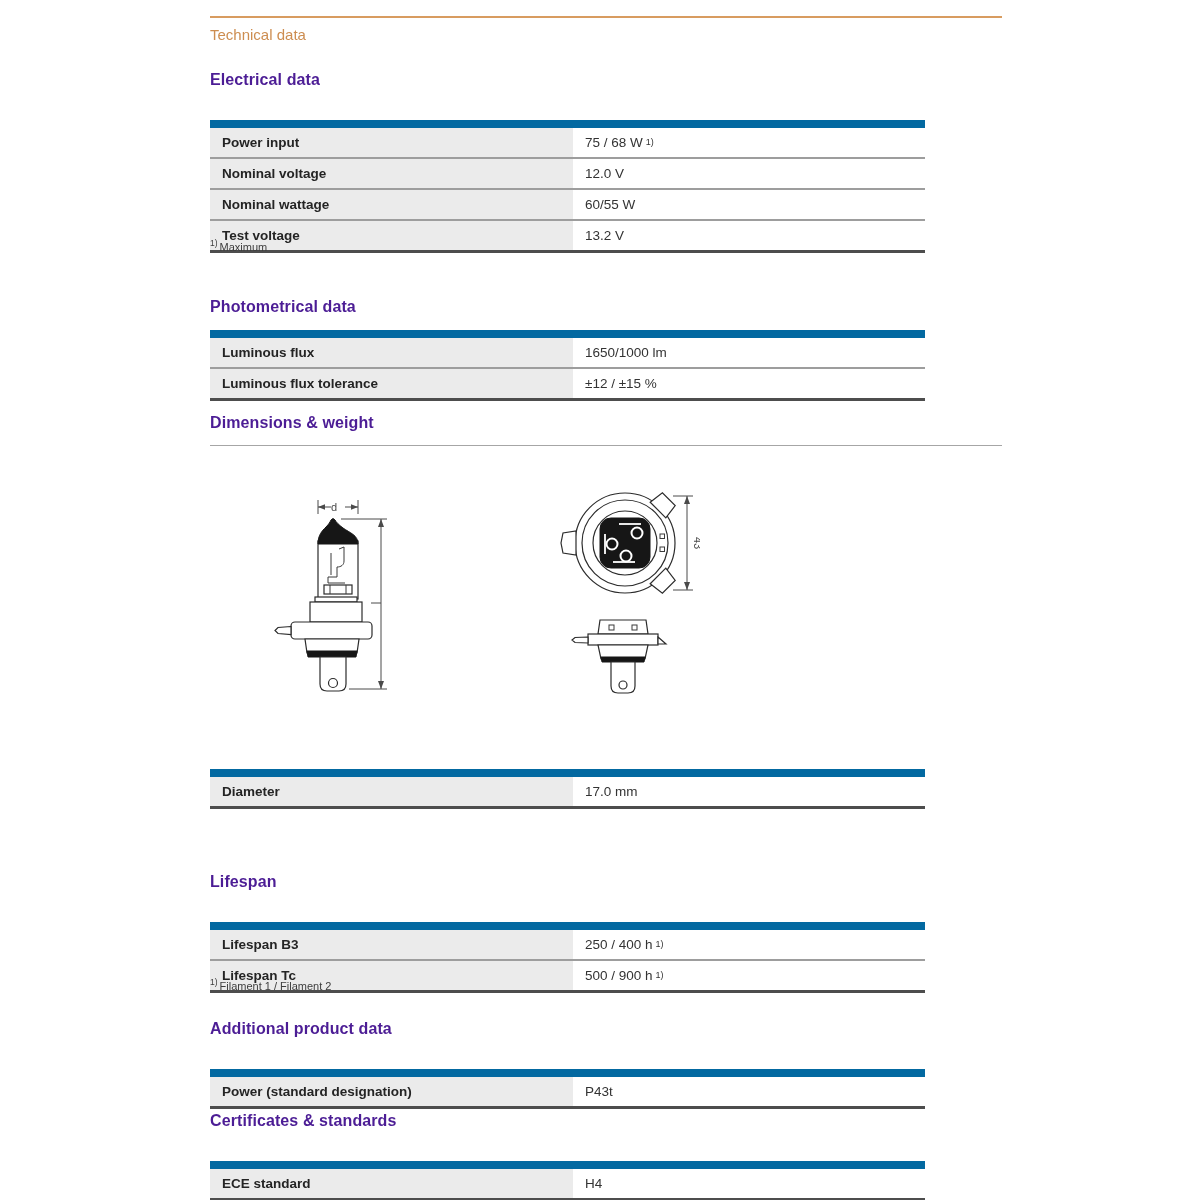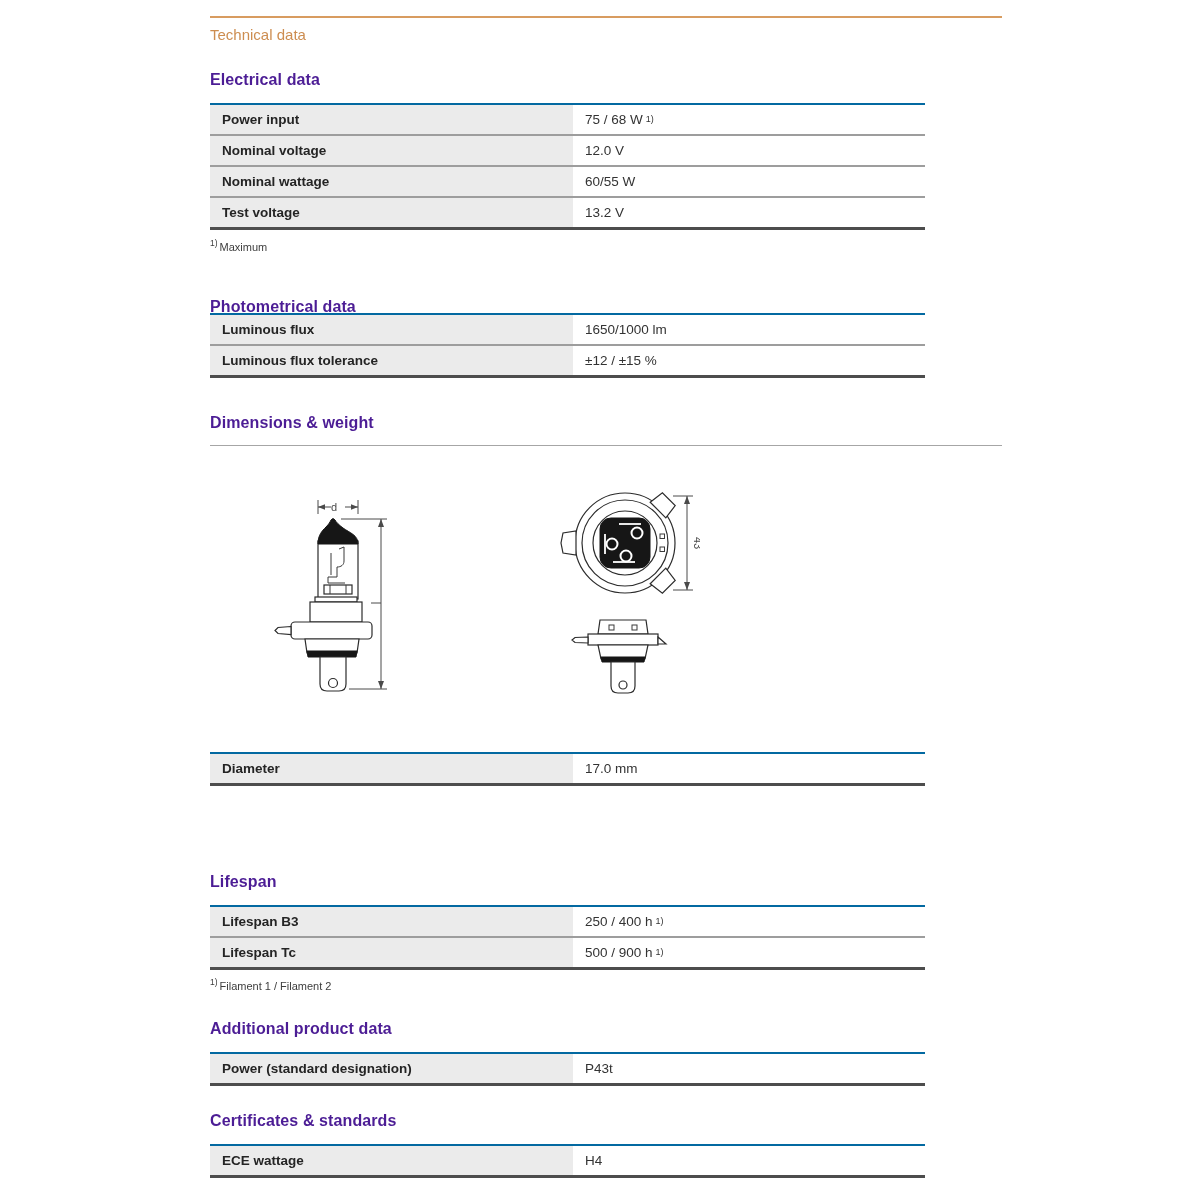--- a/index.html
+++ b/index.html
@@ -7,21 +7,21 @@
         font-family:"Liberation Sans",sans-serif;color:#2b2b2b;}
   .content{position:absolute;left:210px;top:0;width:792px;height:1200px;}
 
   .abs{position:absolute;left:0;}
 
   .top-rule{top:16px;width:792px;height:2px;background:#d89c60;}
   .tab-label{top:26px;font-size:15px;color:#cd8d50;}
 
   .sec-heading{font-size:16px;font-weight:bold;color:#4c1d95;letter-spacing:.1px;}
 
-  .tbl{width:715px;border-top:2px solid #0369a1;border-bottom:3px solid #4d4d4d;}
+  .tbl{width:715px;border-top:8px solid #0369a1;border-bottom:3px solid #4d4d4d;margin-top:17px;}
   .trow{display:flex;height:29px;}
   .trow + .trow{border-top:2px solid #9d9d9d;}
   .tlabel{width:363px;box-sizing:border-box;background:#ebebeb;display:flex;align-items:center;
           padding-left:12px;font-size:13.5px;font-weight:bold;color:#242424;}
   .tvalue{flex:1;display:flex;align-items:center;padding-left:12px;font-size:13.5px;color:#333333;background:#ffffff;}
   .tvalue sup{font-size:9px;margin-left:3px;position:relative;top:-1px;color:#333333;}
 
   .footnote{font-size:11px;color:#3d3d3d;}
   .footnote sup{font-size:8.5px;margin-right:2px;}
 
@@ -222,21 +222,21 @@
         <div class="tvalue">
             <span>P43t</span>
             <sup></sup>
           </div>
       </div>
     </div>
 
     <div class="abs sec-heading" style="top:1112px;">Certificates &amp; standards</div>
     <div class="abs tbl" style="top:1144px;">
       <div class="trow">
-        <div class="tlabel">ECE wattage</div>
+        <div class="tlabel">ECE standard</div>
         <div class="tvalue">
             <span>H4</span>
             <sup></sup>
           </div>
       </div>
     </div>
 
   </div>
 </div>
 

